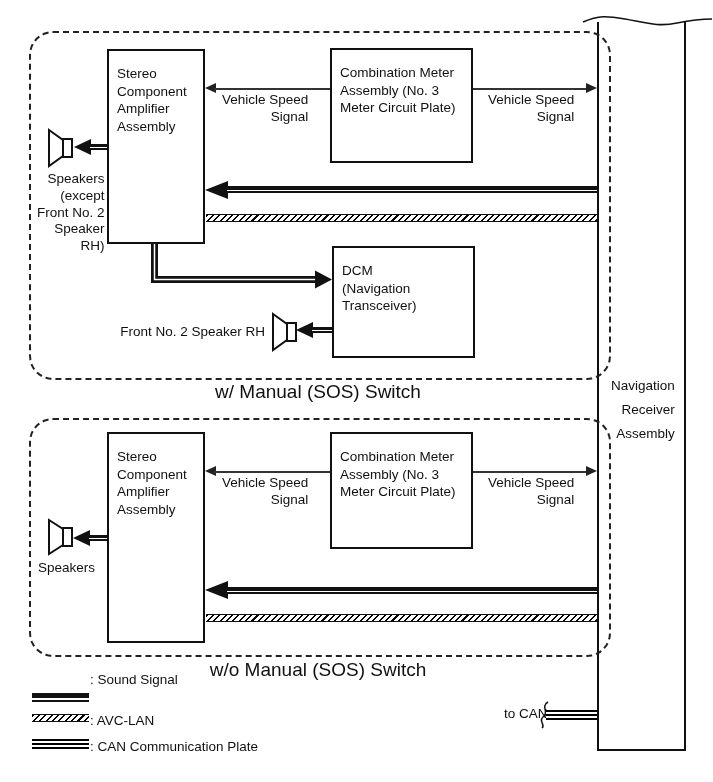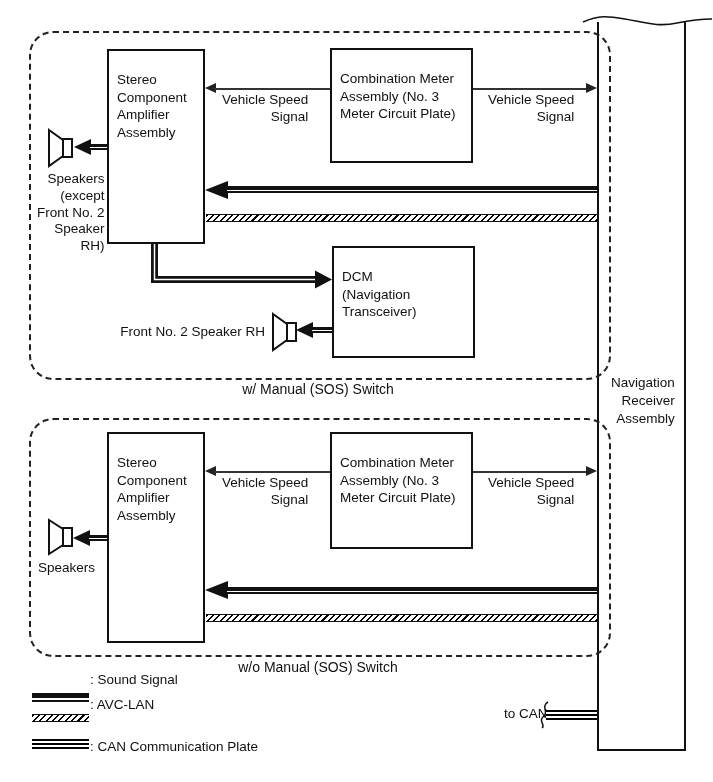--- a/index.html
+++ b/index.html
@@ -1,21 +1,21 @@
 <!DOCTYPE html>
 <html><head>
 <meta charset="utf-8">
 <style>
   html,body{margin:0;padding:0;background:#fff;}
   #stage{position:relative;width:713px;height:782px;background:#ffffff;
          font-family:"Liberation Sans", sans-serif;color:#111;overflow:hidden;}
   .box{position:absolute;background:#fff;border:2px solid #111;box-sizing:border-box;
-       font-size:13.5px;line-height:17.5px;padding:20px 4px 0 8px;white-space:pre-line;}
+       font-size:13.5px;line-height:17.5px;padding:14px 4px 0 8px;white-space:pre-line;}
   .lbl{position:absolute;font-size:13.5px;line-height:16.8px;white-space:pre-line;text-align:right;}
-  .caption{position:absolute;font-size:14px;text-align:center;}
+  .caption{position:absolute;font-size:19px;text-align:center;}
   .dash-group{position:absolute;border:2px dashed #222;border-radius:24px;background:transparent;}
   .thin-line{position:absolute;height:1.5px;background:#333;}
   .thin-head-left{position:absolute;width:0;height:0;border-top:5.5px solid transparent;
       border-bottom:5.5px solid transparent;border-right:11px solid #222;}
   .thin-head-right{position:absolute;width:0;height:0;border-top:5.5px solid transparent;
       border-bottom:5.5px solid transparent;border-left:11px solid #222;}
   .thick-body{position:absolute;height:7px;box-sizing:border-box;border-top:4px solid #111;
       border-bottom:2px solid #111;background:#fff;}
   .thick-head-left{position:absolute;width:0;height:0;border-top:9px solid transparent;
       border-bottom:9px solid transparent;border-right:23px solid #111;}
@@ -35,21 +35,21 @@
 </head>
 <body>
 
 <div id="stage">
 
   <div style="position:absolute;left:597px;top:22px;width:89px;height:729px;
               background:#fff;border:2px solid #111;border-top:none;box-sizing:border-box;"></div>
   <svg style="left:577px;top:8px;" width="136" height="26" viewBox="0 0 136 26">
     <path d="M6,14 C22,7 30,8 48,11 C70,15 82,19 100,15 C115,12 125,11 135,11" fill="none" stroke="#111" stroke-width="1.6"></path>
   </svg>
-  <div class="lbl" style="left:611px;top:374px;line-height:18px;">Navigation
+  <div class="lbl" style="left:611px;top:374px;line-height:24px;">Navigation
 Receiver
 Assembly</div>
 
   <div class="dash-group" style="left:29px;top:31px;width:578px;height:345px;"></div>
   <div class="caption" style="left:29px;top:381px;width:578px;">w/ Manual (SOS) Switch</div>
 
   <div class="dash-group" style="left:29px;top:418px;width:578px;height:235px;"></div>
   <div class="caption" style="left:29px;top:659px;width:578px;">w/o Manual (SOS) Switch</div>
 
   <div class="box" style="left:107px;top:49px;width:98px;height:195px;">Stereo
@@ -138,18 +138,18 @@
   <div class="lbl" style="left:504px;top:706px;">to CAN</div>
   <svg style="left:538px;top:701px;" width="14" height="28" viewBox="0 0 14 28">
     <path d="M10,1 C2,6 12,11 5,16 C0,20 8,24 4,27" fill="none" stroke="#111" stroke-width="1.5"></path>
   </svg>
   <div class="canline" style="left:546px;top:710px;width:51px;"></div>
 
   <div class="legend-sound" style="left:32px;top:693px;width:57px;"></div>
   <div class="lbl" style="left:90px;top:672px;">: Sound Signal</div>
 
   <div class="hatch" style="left:32px;top:714px;width:57px;"></div>
-  <div class="lbl" style="left:90px;top:697px;">: AVC-LAN</div>
+  <div class="lbl" style="left:90px;top:713px;">: AVC-LAN</div>
 
   <div class="canline" style="left:32px;top:739px;width:57px;"></div>
   <div class="lbl" style="left:90px;top:739px;">: CAN Communication Plate</div>
 
 </div>
 
 </body></html>

